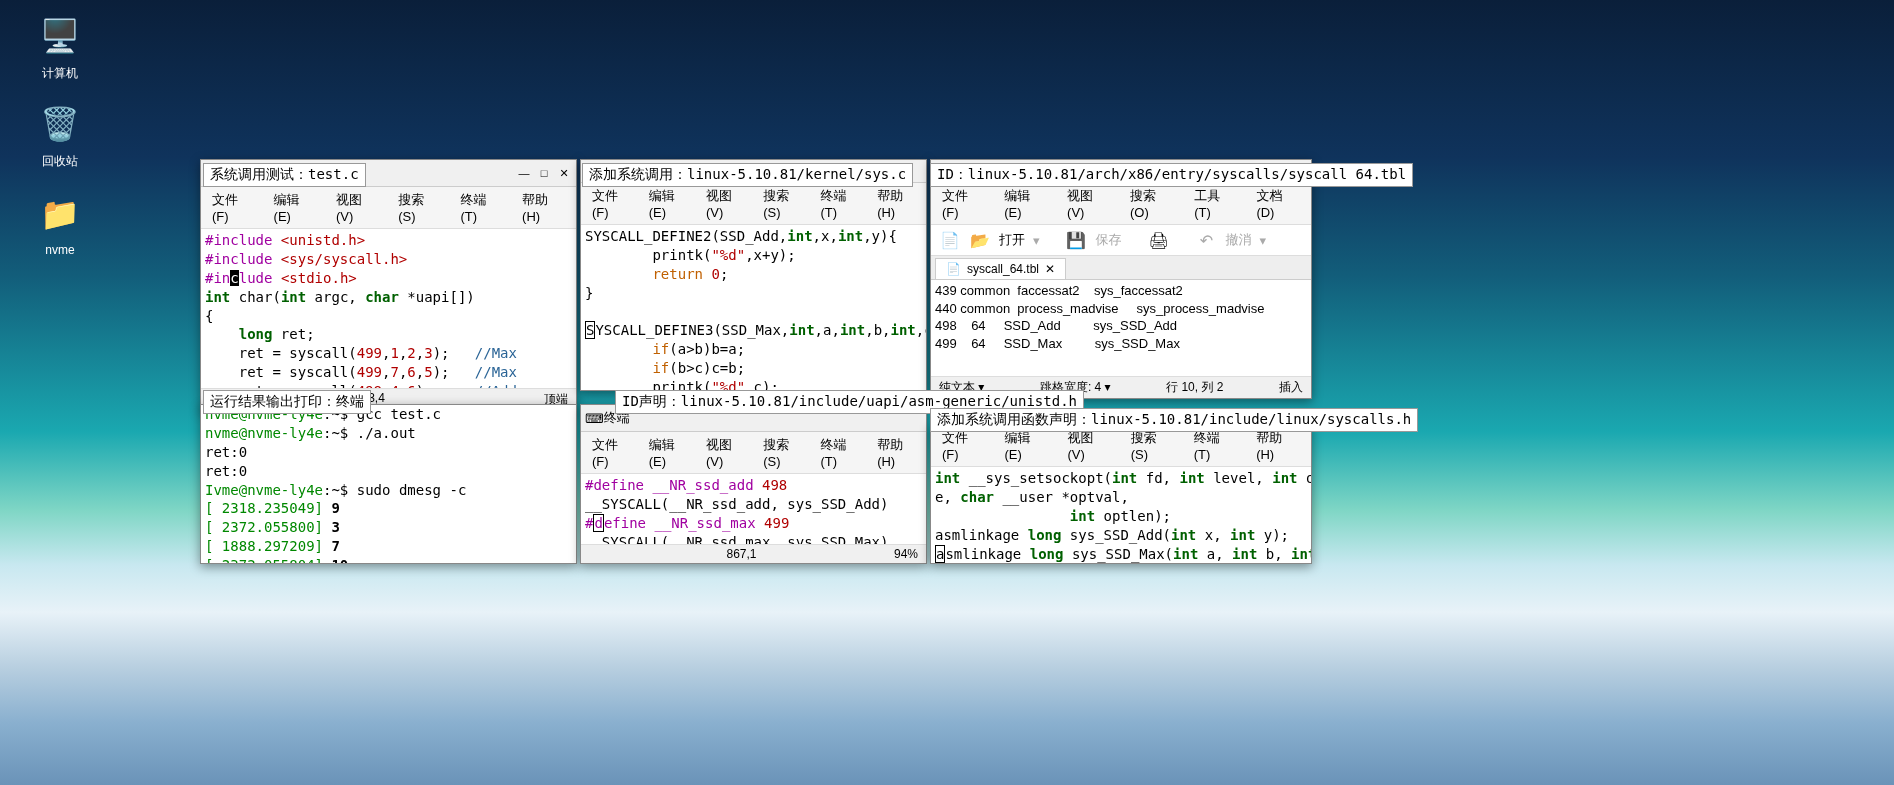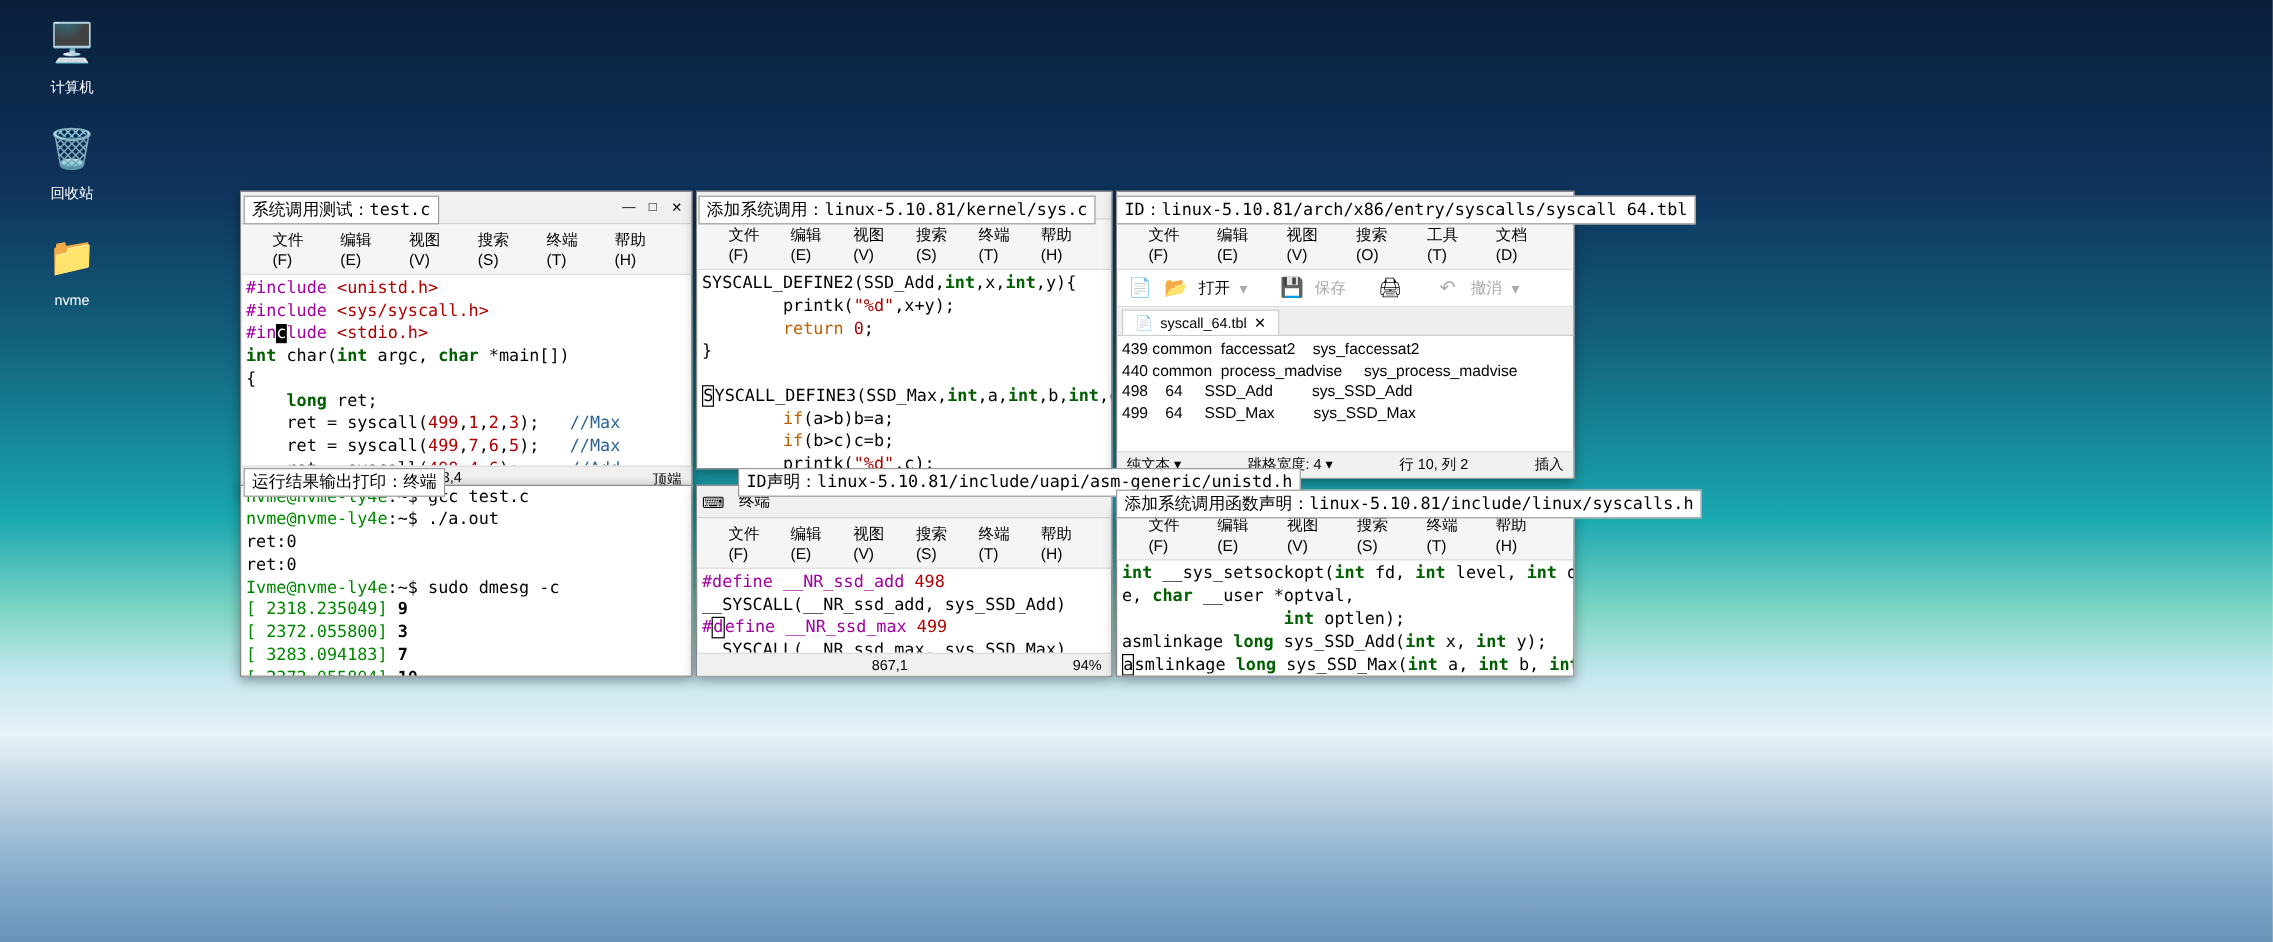--- a/index.html
+++ b/index.html
@@ -1,25 +1,25 @@
 <!DOCTYPE html>
 <html><head>
 <meta charset="utf-8">
 <style>
 html,body{margin:0;padding:0;width:1894px;height:785px;overflow:hidden;font-family:"DejaVu Sans Mono","Noto Sans CJK SC",monospace;font-size:14px}
 body{background:linear-gradient(180deg,#0a1f3a 0%,#0f335c 20%,#125d7a 35%,#1aa8b0 55%,#7fd6c5 65%,#c8e8f0 72%,#e8f2f8 78%,#b8cfe0 85%,#8ab0cf 92%,#6a93b8 100%)}
 .desktop-icon{position:absolute;width:80px;text-align:center;color:#fff;font-family:sans-serif;font-size:12px;cursor:pointer}
 .desktop-icon .glyph{width:48px;height:48px;margin:0 auto 5px;display:flex;align-items:center;justify-content:center;font-size:32px}
 .win{position:absolute;background:#fff;box-shadow:0 3px 10px rgba(0,0,0,.4);display:flex;flex-direction:column;border:1px solid #888}
 .titlebar{background:#f0f0f0;border-bottom:1px solid #ccc;display:flex;align-items:center;padding:2px 4px;font-family:sans-serif;font-size:13px;height:22px}
-.titlebar .title{flex:1;padding-left:12px}
+.titlebar .title{flex:1;padding-left:0}
 .winctl{display:flex;gap:4px}
 .winctl span{width:16px;height:16px;display:inline-flex;align-items:center;justify-content:center;font-size:11px;cursor:pointer}
 .label-banner{position:absolute;background:#fff;border:1px solid #999;padding:2px 6px;font-family:"DejaVu Sans Mono",monospace;font-size:14px;white-space:nowrap;z-index:100}
-.menubar{background:#f5f5f5;border-bottom:1px solid #ddd;display:flex;padding:2px 16px;font-family:sans-serif;font-size:13px}
+.menubar{background:#f5f5f5;border-bottom:1px solid #ddd;display:flex;padding:2px 1px;font-family:sans-serif;font-size:13px}
 .menubar span{padding:2px 10px;cursor:pointer}
 .codearea{flex:1;overflow:hidden;padding:2px 4px;font-family:"DejaVu Sans Mono",monospace;font-size:14px;line-height:1.35;white-space:pre}
 .statusbar{background:#f0f0f0;border-top:1px solid #ddd;display:flex;justify-content:space-between;padding:2px 8px;font-family:sans-serif;font-size:12px}
 .toolbar{display:flex;align-items:center;gap:8px;padding:4px 8px;border-bottom:1px solid #ddd;font-family:sans-serif;font-size:13px}
 .toolbar .ico{width:22px;height:22px;display:inline-flex;align-items:center;justify-content:center;font-size:16px}
 .tabbar{display:flex;background:#eee;border-bottom:1px solid #ccc;font-family:sans-serif;font-size:12px}
 .tabbar .tab{padding:3px 10px;background:#fff;border:1px solid #ccc;border-bottom:none;margin:2px 2px 0 4px;display:flex;align-items:center;gap:6px}
 .term{background:#fff;color:#000}
 .g{color:#008800}.b{color:#2a6496}.dr{color:#b00000}.pp{color:#a000a0}.or{color:#c06000}.kw{color:#006000;font-weight:bold}
 .prompt{color:#008800}
@@ -62,21 +62,21 @@
     <span>文件(F)</span>
     <span>编辑(E)</span>
     <span>视图(V)</span>
     <span>搜索(S)</span>
     <span>终端(T)</span>
     <span>帮助(H)</span>
   </div>
   <div class="codearea"><span class="pp">#include </span><span class="dr">&lt;unistd.h&gt;</span>
 <span class="pp">#include </span><span class="dr">&lt;sys/syscall.h&gt;</span>
 <span class="pp">#in</span><span class="cursor">c</span><span class="pp">lude </span><span class="dr">&lt;stdio.h&gt;</span>
-<span class="kw">int</span><span> char(</span><span class="kw">int</span><span> argc, </span><span class="kw">char</span><span> *main[])</span>
+<span class="kw">int</span><span> char(</span><span class="kw">int</span><span> argc, </span><span class="kw">char</span><span> *uapi[])</span>
 <span>{</span>
 <span class="kw">    long</span><span> ret;</span>
 <span>    ret = syscall(</span><span class="dr">499</span><span>,</span><span class="dr">1</span><span>,</span><span class="dr">2</span><span>,</span><span class="dr">3</span><span>);   </span><span class="b">//Max</span>
 <span>    ret = syscall(</span><span class="dr">499</span><span>,</span><span class="dr">7</span><span>,</span><span class="dr">6</span><span>,</span><span class="dr">5</span><span>);   </span><span class="b">//Max</span>
 <span>    ret = syscall(</span><span class="dr">498</span><span>,</span><span class="dr">4</span><span>,</span><span class="dr">6</span><span>);     </span><span class="b">//Add</span>
 
 
 </div>
   <div class="statusbar">
     <span></span>
@@ -86,21 +86,21 @@
 </div>
 
 <div class="win term" style="top:404px;left:200px;width:375px;height:158px">
   <div class="codearea" style="padding-top:0"><span class="prompt">nvme@nvme-ly4e</span><span>:~$ </span><span>gcc test.c</span>
 <span class="prompt">nvme@nvme-ly4e</span><span>:~$ </span><span>./a.out</span>
 <span>ret:0</span>
 <span>ret:0</span>
 <span class="prompt">Ivme@nvme-ly4e</span><span>:~$ </span><span>sudo dmesg -c</span>
 <span class="g">[ 2318.235049] </span><b>9</b>
 <span class="g">[ 2372.055800] </span><b>3</b>
-<span class="g">[ 3283.094183] </span><b>7</b>
+<span class="g">[ 1888.297209] </span><b>7</b>
 <span class="g">[ 2372.055804] </span><b>10</b>
 </div>
 </div>
 
 <div class="win" style="top:159px;left:580px;width:345px;height:230px">
   <div class="titlebar" style="height:18px"></div>
   <div class="menubar">
     <span>文件(F)</span>
     <span>编辑(E)</span>
     <span>视图(V)</span>

